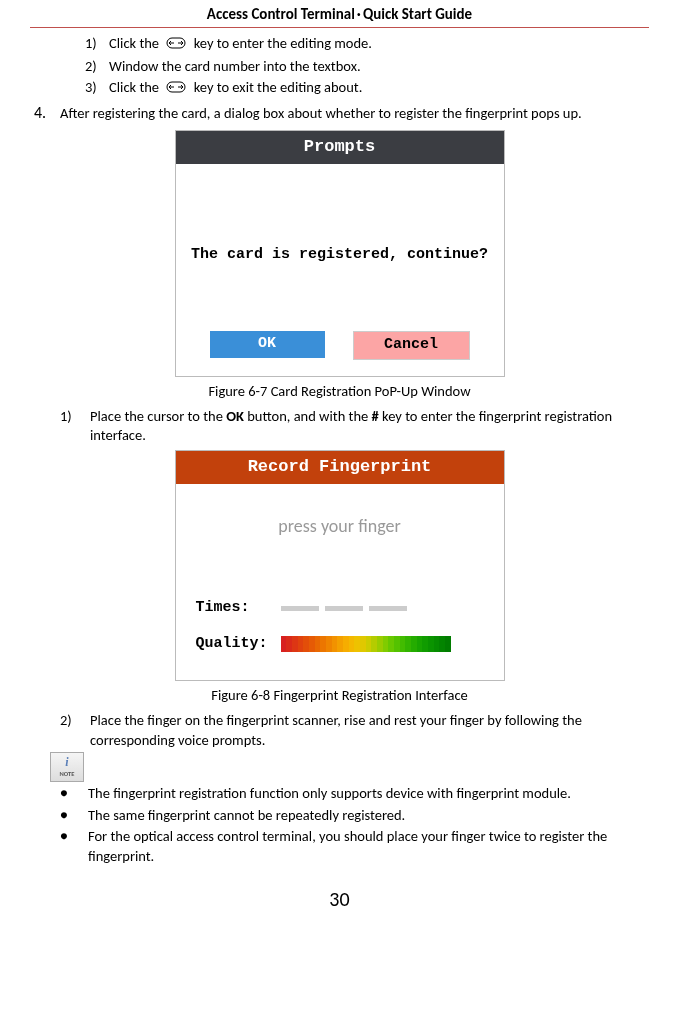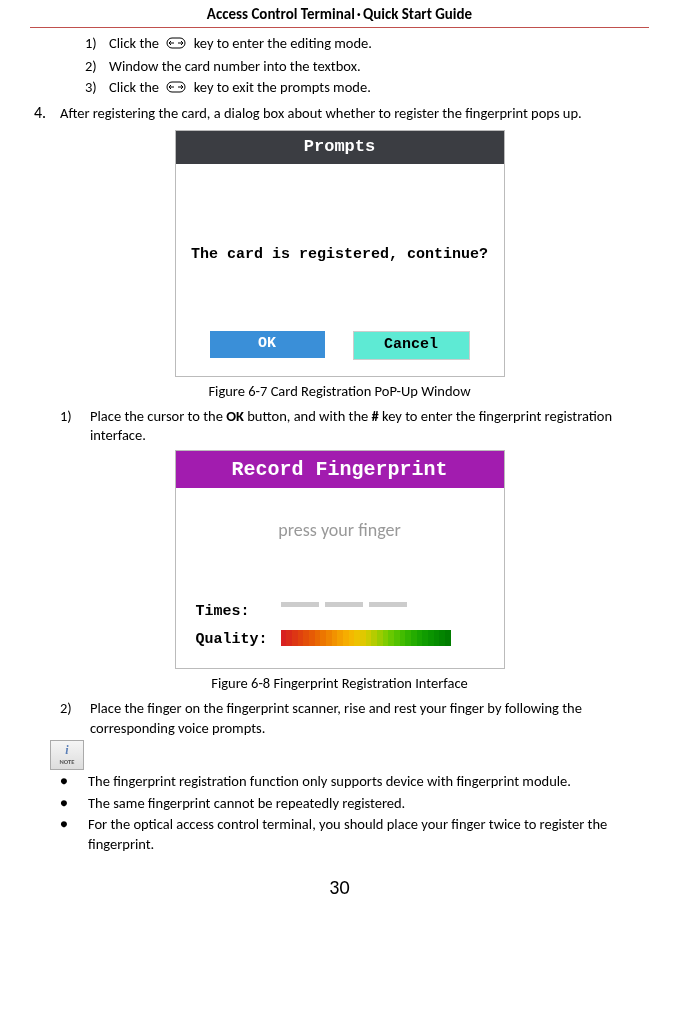--- a/index.html
+++ b/index.html
@@ -110,53 +110,54 @@
       font-size: 15px;
       display: flex;
       align-items: center;
       justify-content: center;
     }
     .btn-ok {
       background: #3a8fd8;
       color: #fff;
     }
     .btn-cancel {
-      background: #5eead4;
+      background: #fca5a5;
       color: #000;
       border: 1px solid #ccc;
     }
     
     
     .dialog2 {
       width: 328px;
       margin: 4px auto 2px auto;
       border: 1px solid #bbb;
       background: #fff;
     }
     .dialog2-header {
-      background: #a21caf;
+      background: #c2410c;
       color: #fff;
       text-align: center;
       font-family: "Courier New", monospace;
       font-weight: bold;
-      font-size: 20px;
+      font-size: 17px;
       padding: 5px 0;
     }
     .dialog2-body {
       padding: 30px 20px 10px 20px;
     }
     .press-text {
       text-align: center;
       color: #999;
       font-size: 18px;
       margin-bottom: 60px;
     }
     .fp-row {
       display: flex;
-      margin: 8px 0;
+      align-items: center;
+      margin: 16px 0;
       font-family: "Courier New", monospace;
       font-weight: bold;
       font-size: 15px;
     }
     .fp-label {
       min-width: 85px;
     }
     .times-segments {
       display: flex;
       gap: 6px;
@@ -278,21 +279,21 @@
       <span class="num">3)</span>
       <span class="text">
         <span>Click the </span>
         <span class="icon-key">
           <svg width="22" height="12" viewBox="0 0 22 12">
             <rect x="2" y="1" width="18" height="10" rx="5" fill="none" stroke="#000" stroke-width="1"></rect>
             <path d="M4 6 L9 6 M6 4 L4 6 L6 8" fill="none" stroke="#000" stroke-width="1"></path>
             <path d="M18 6 L13 6 M16 4 L18 6 L16 8" fill="none" stroke="#000" stroke-width="1"></path>
           </svg>
         </span>
-        <span> key to exit the prompts mode.</span>
+        <span> key to exit the editing about.</span>
       </span>
     </div>
   </div>
 
   <div class="main-item">
     <span class="num">4.</span>
     <span class="text">After registering the card, a dialog box about whether to register the fingerprint pops up.</span>
   </div>
 
   <div class="dialog1">

